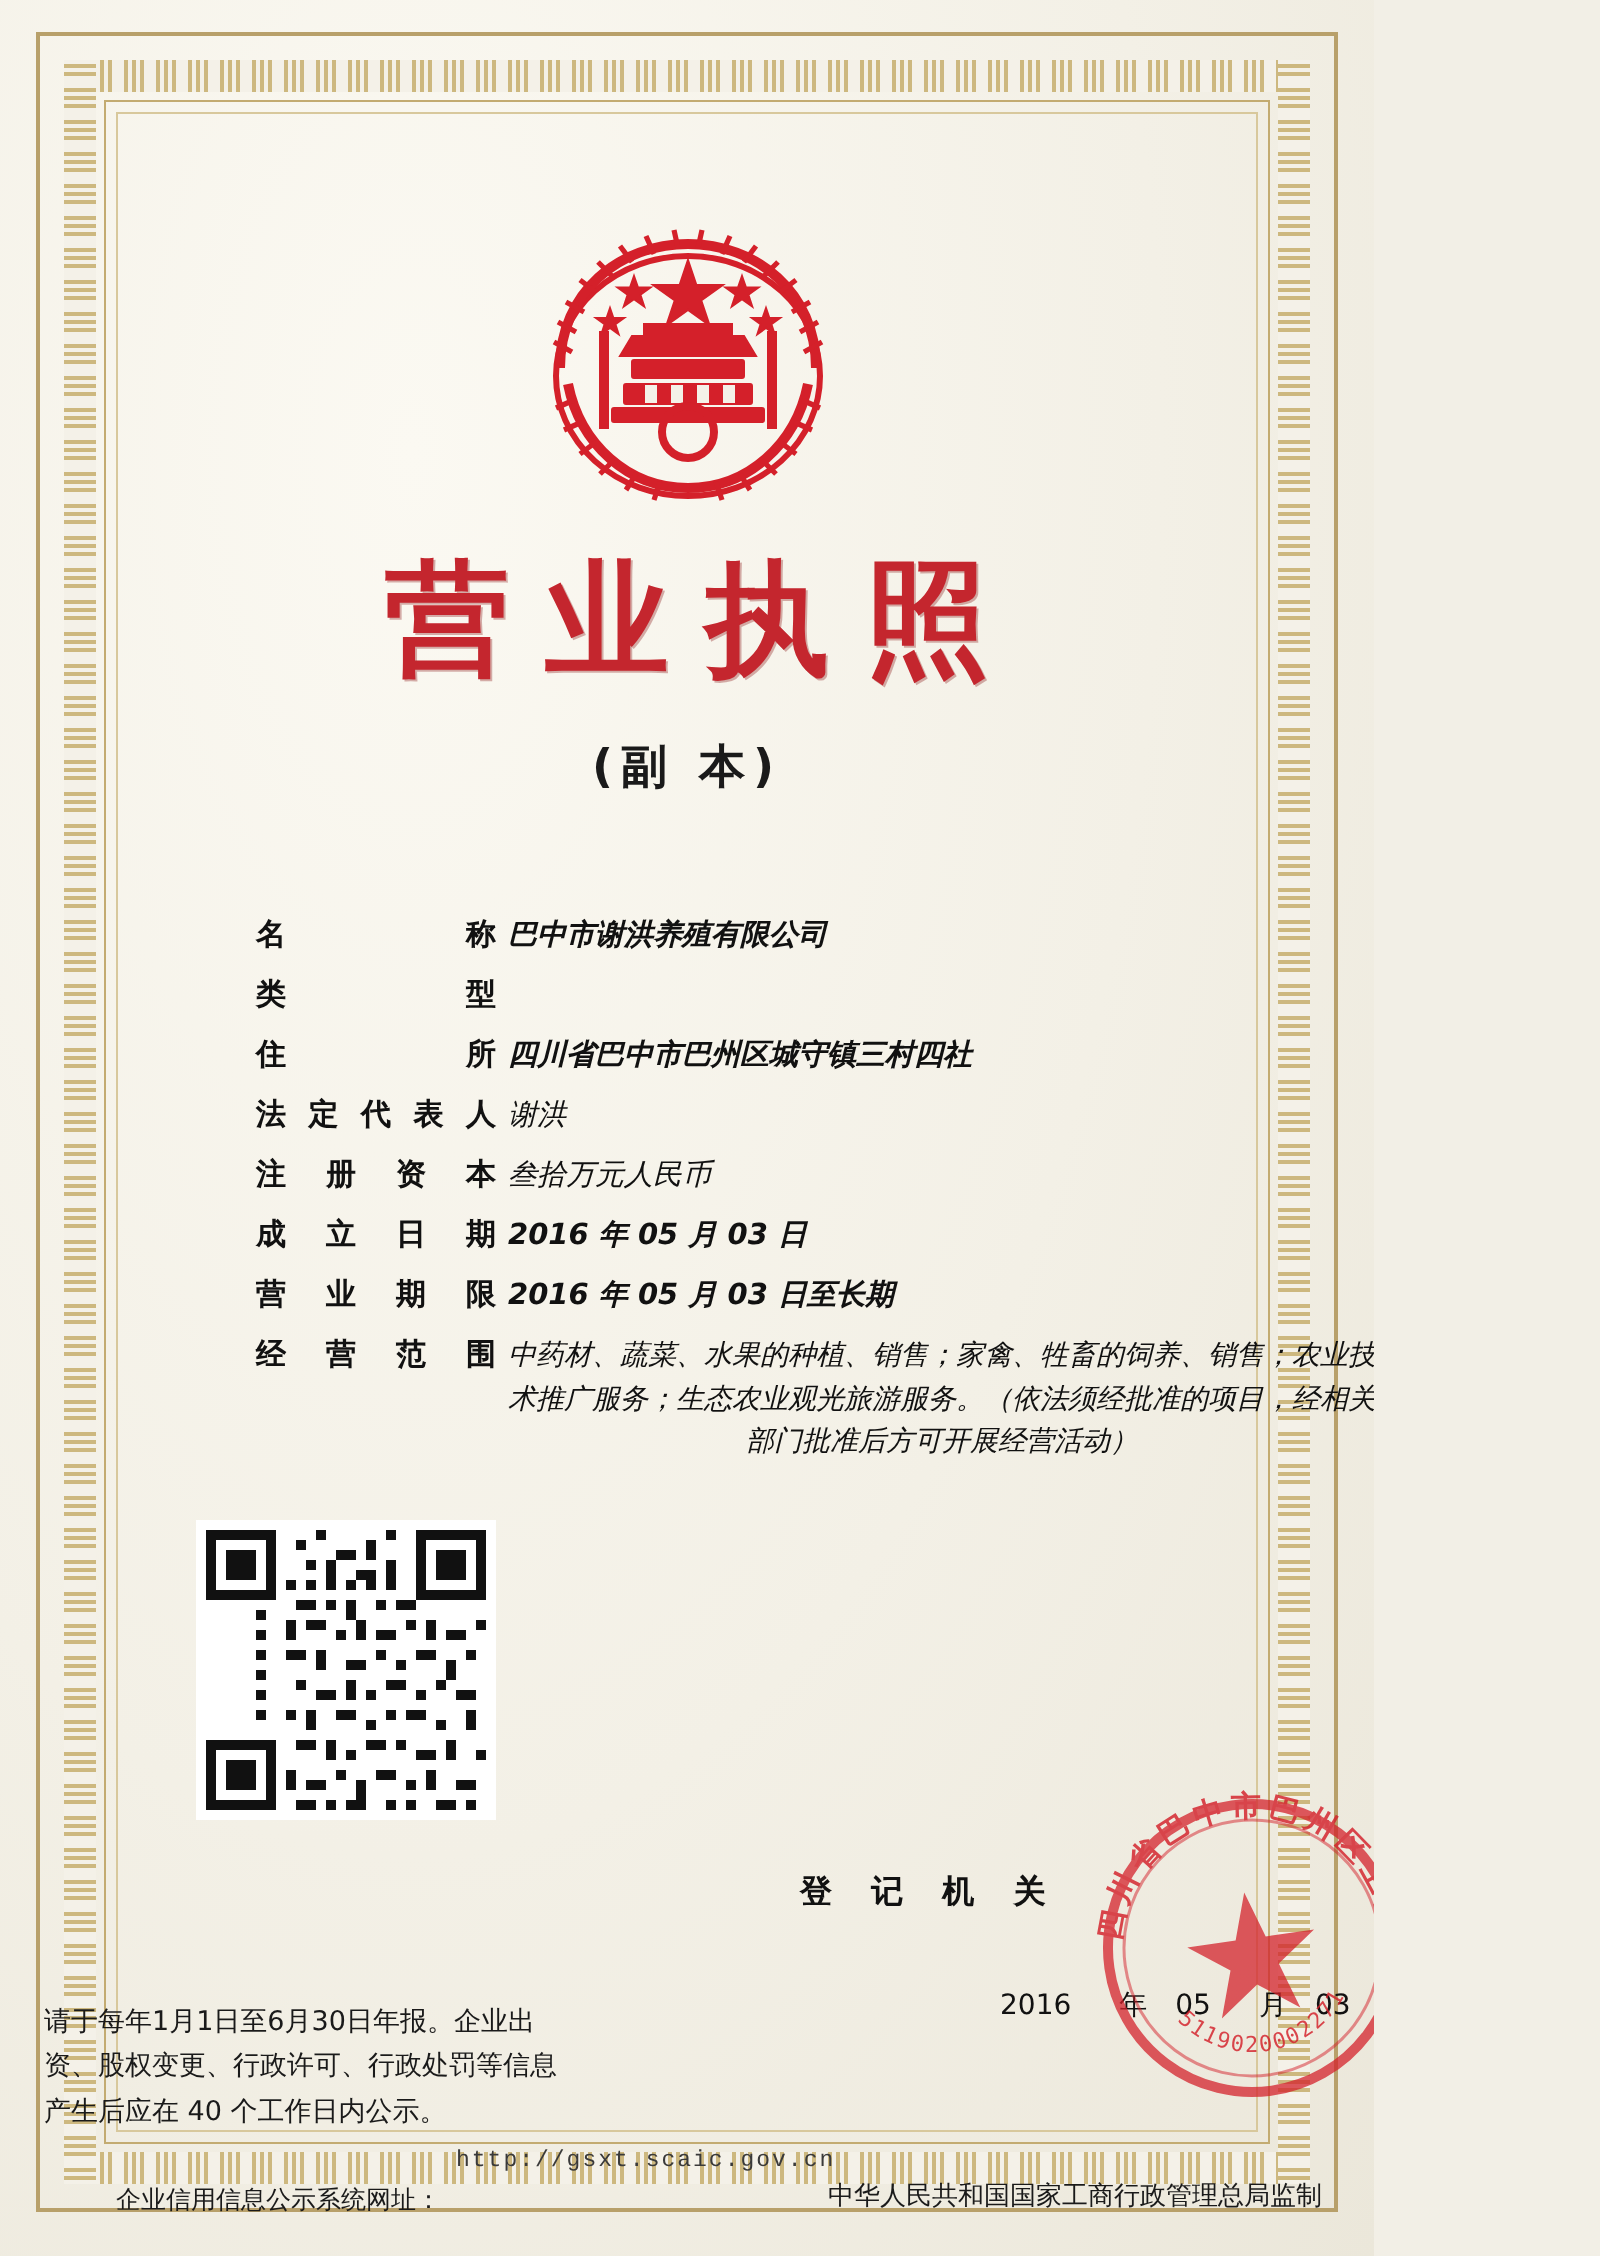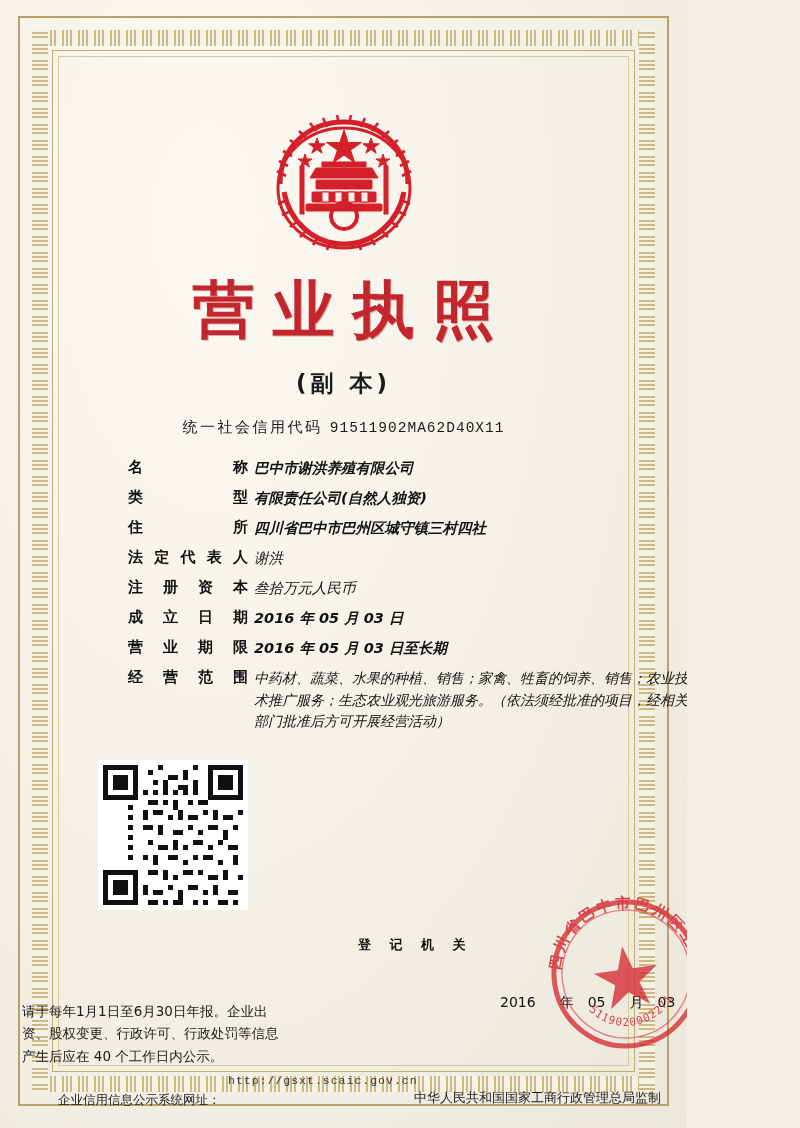--- a/index.html
+++ b/index.html
@@ -172,40 +172,40 @@
   .field-value {
     flex: 1;
     font-family: "DejaVu Sans", "Liberation Sans", sans-serif;
     font-size: 14.5px;
     color: #111;
     line-height: 1.45;
     padding-left: 6px;
     font-style: italic;
   }
   .field-value.bold { font-weight: bold; }
-  .field-row.scope .field-value { font-size: 14px; line-height: 1.55; }
+  .field-row.scope .field-value { font-size: 14px; line-height: 1.55; text-align: center; }
 
   
   .qr {
     position: absolute;
     left: 98px;
     top: 760px;
     width: 150px;
     height: 150px;
     background: #fff;
   }
   .qr svg { display: block; }
 
   
   .authority {
     position: absolute;
-    left: 358px;
+    left: 400px;
     top: 936px;
     font-family: "DejaVu Sans", "Liberation Sans", sans-serif;
-    font-size: 13px;
+    font-size: 16px;
     font-weight: bold;
     letter-spacing: 7px;
     color: #111;
   }
   .date-line {
     position: absolute;
     left: 500px;
     top: 994px;
     width: 215px;
     display: flex;
@@ -333,39 +333,34 @@
           <polygon points="45,58 46.7,63 52,63 47.7,66.1 49.3,71.1 45,68 40.7,71.1 42.3,66.1 38,63 43.3,63"></polygon>
           <polygon points="123,58 124.7,63 130,63 125.7,66.1 127.3,71.1 123,68 118.7,71.1 120.3,66.1 116,63 121.3,63"></polygon>
         </g>
       </g>
     </svg>
   </div>
 
   <div class="title">营业执照</div>
   <div class="subtitle">(副 本)</div>
 
-  <div class="credit-code">
-    <span>统一社会信用代码</span>
-    <span class="code">91511902MA62D40X11</span>
-  </div>
 
   <div class="fields" id="fields-container">
       <div class="field-row">
         <div class="field-label">
           <span>名</span>
           <span>称</span>
         </div>
         <div class="field-value bold">巴中市谢洪养殖有限公司</div>
       </div>
       <div class="field-row">
         <div class="field-label">
           <span>类</span>
           <span>型</span>
         </div>
-        <div class="field-value bold">有限责任公司(自然人独资)</div>
       </div>
       <div class="field-row">
         <div class="field-label">
           <span>住</span>
           <span>所</span>
         </div>
         <div class="field-value bold">四川省巴中市巴州区城守镇三村四社</div>
       </div>
       <div class="field-row">
         <div class="field-label">

